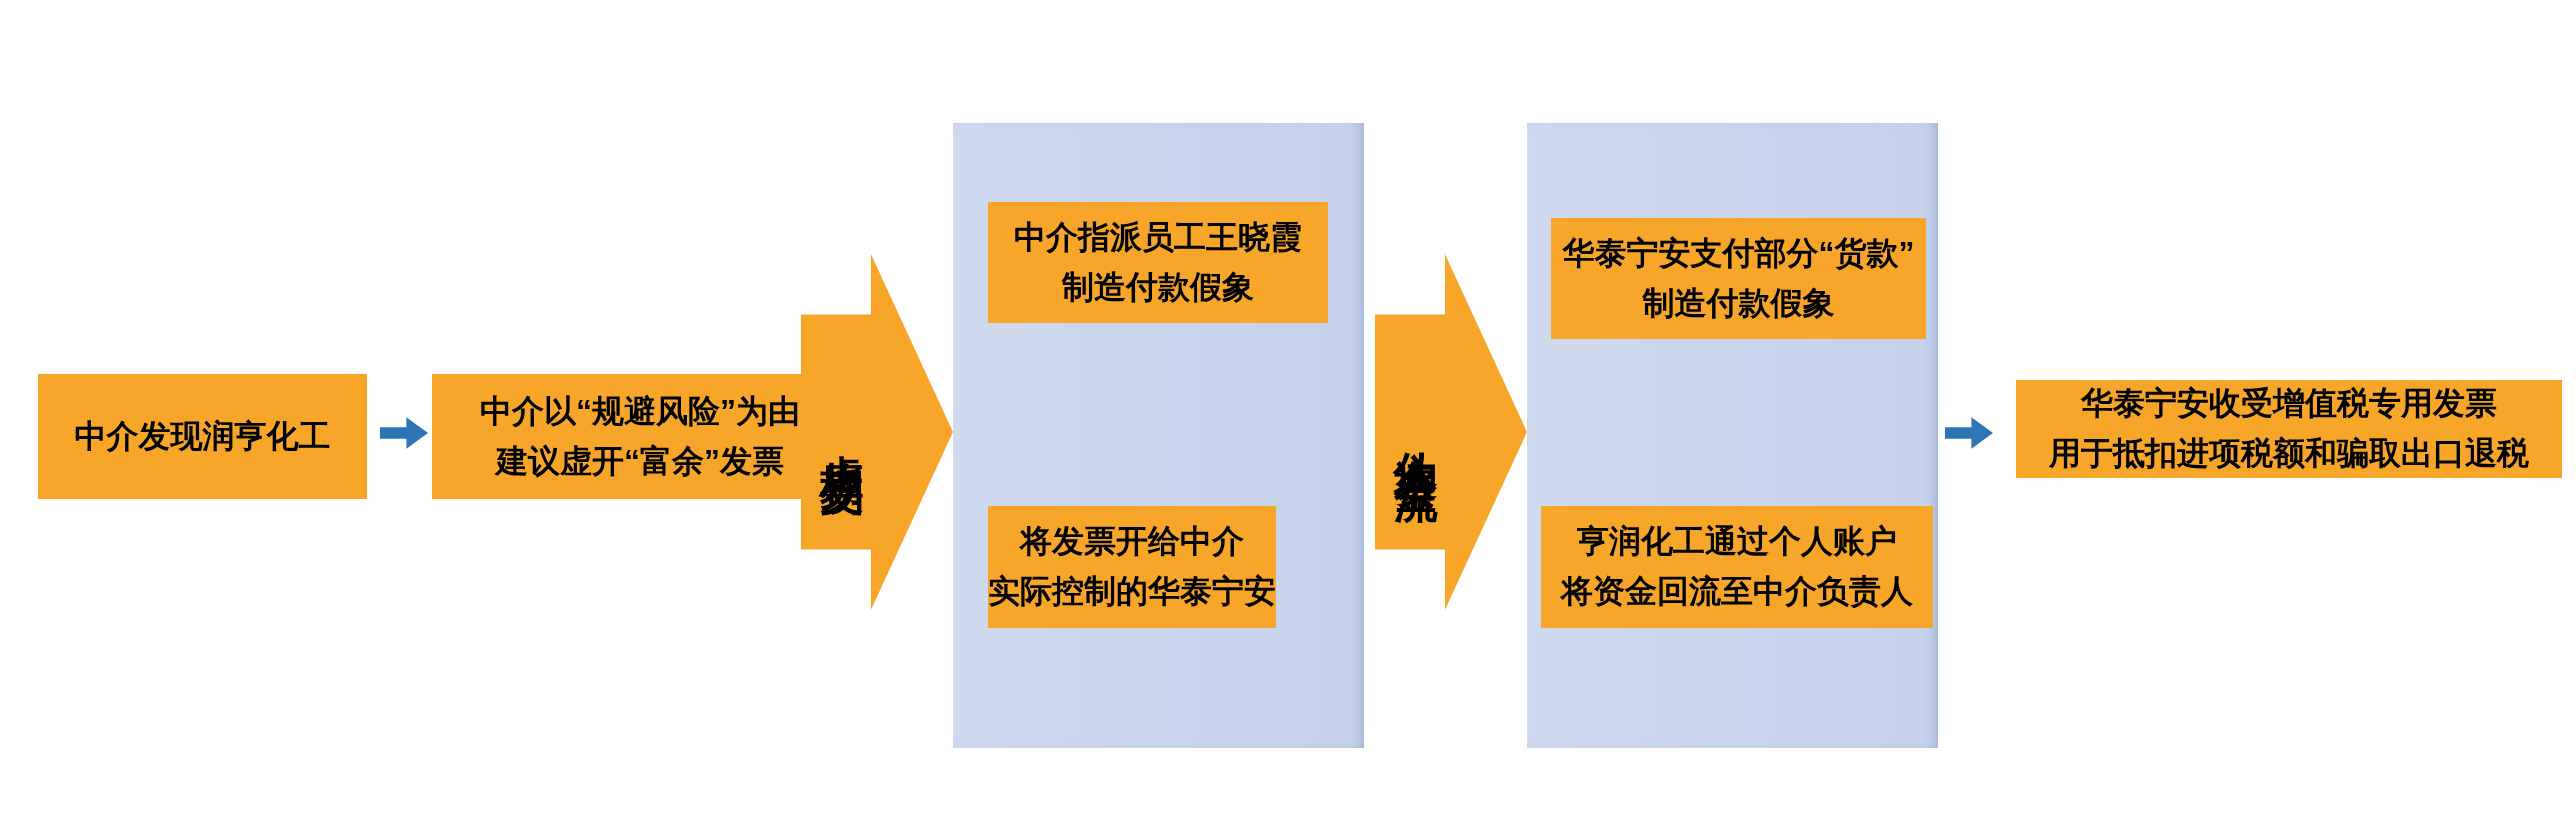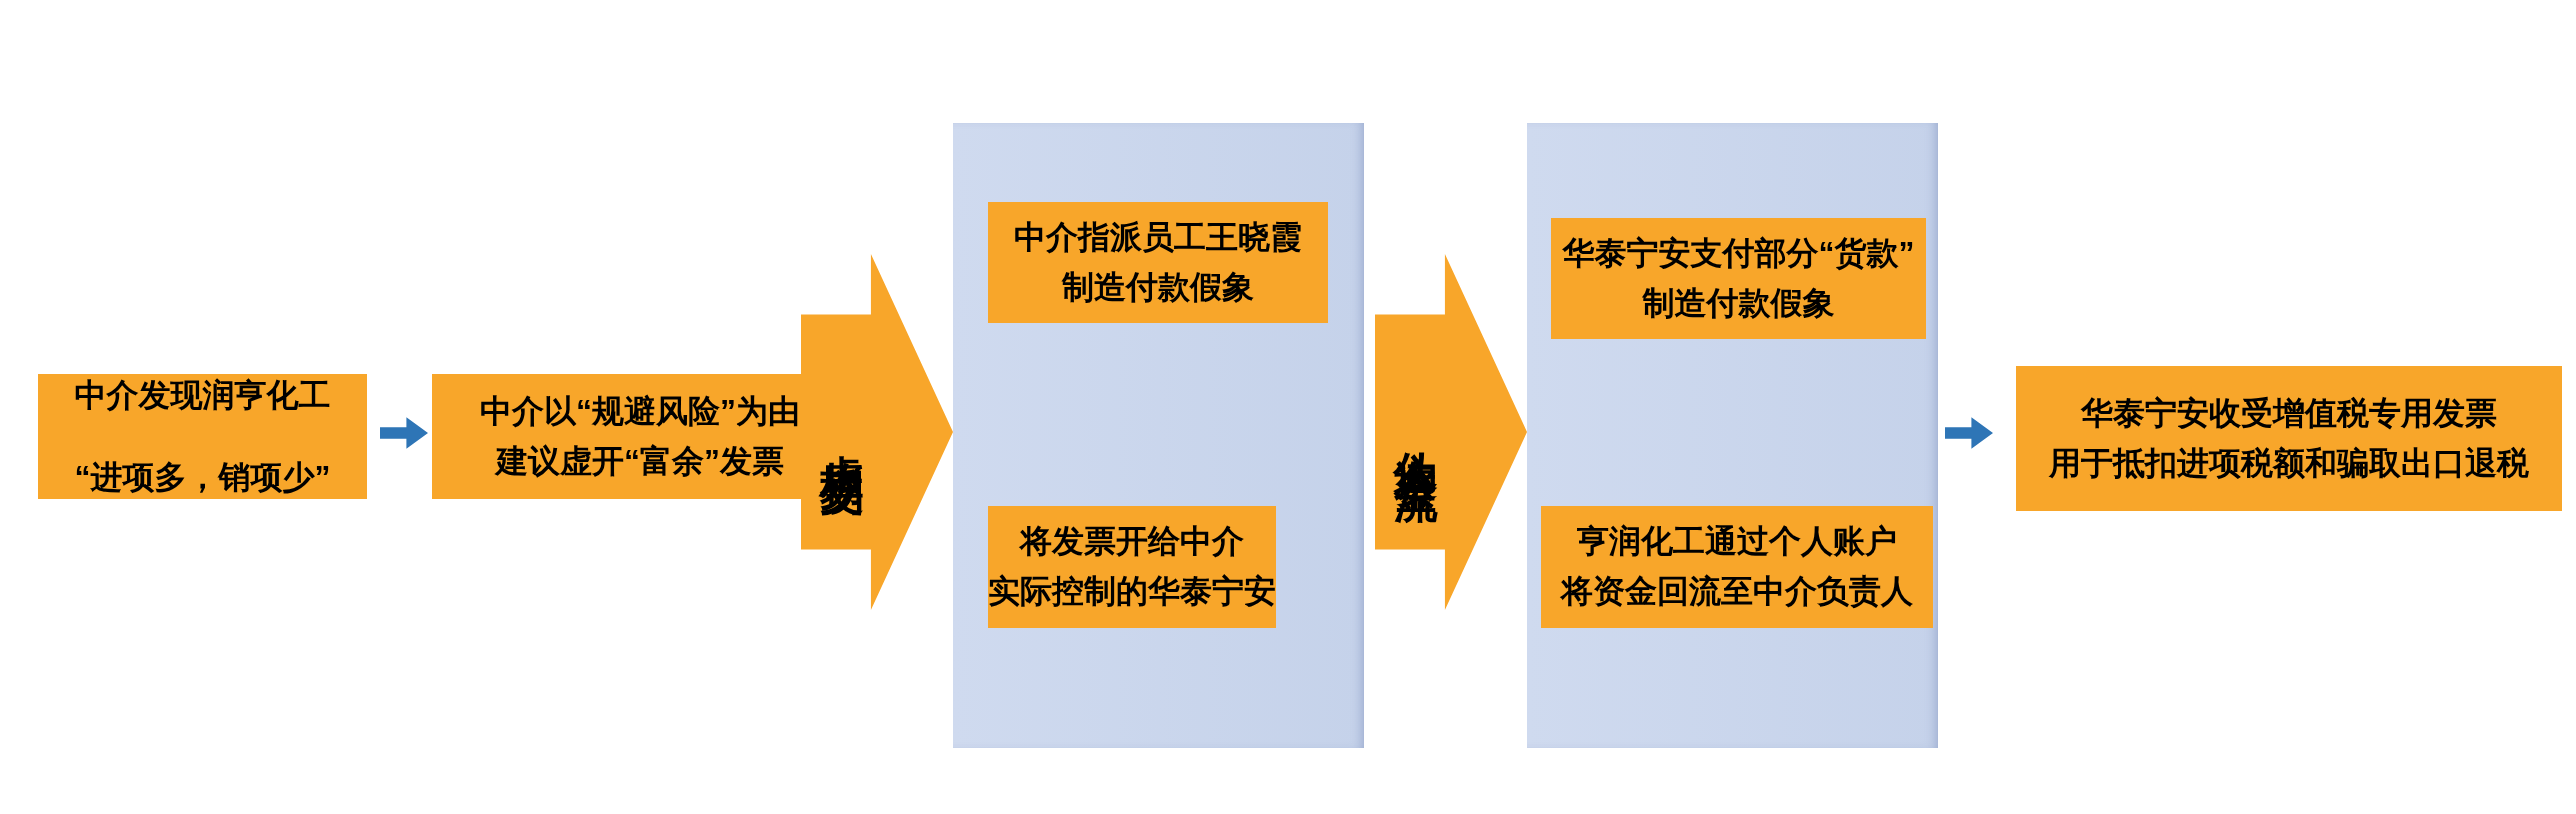--- a/index.html
+++ b/index.html
@@ -67,30 +67,29 @@
   .node-suggest        { left: 432px;  top: 374px; width: 416px; height: 125px; }
   .big-arrow-1         { left: 801px; top: 254px; width: 152px; height: 356px; }
   .panel-invoice       { left: 953px; top: 123px; width: 411px; height: 625px; }
   .node-invoice-top    { left: 988px; top: 202px; width: 340px; height: 121px; }
   .node-invoice-bottom { left: 988px; top: 506px; width: 288px; height: 122px; }
   .big-arrow-2         { left: 1375px; top: 254px; width: 152px; height: 356px; }
   .panel-funds         { left: 1527px; top: 123px; width: 411px; height: 625px; }
   .node-funds-top      { left: 1551px; top: 218px; width: 375px; height: 121px; }
   .node-funds-bottom   { left: 1541px; top: 506px; width: 392px; height: 122px; }
   .small-arrow-2       { left: 1945px; top: 415px; width: 48px;  height: 36px; }
-  .node-end            { left: 2016px; top: 366px; width: 546px; height: 145px; }
+  .node-end            { left: 2016px; top: 380px; width: 546px; height: 98px; }
 </style>
 </head>
 <body>
 
 <div class="canvas">
 
   <div class="node node-start">
     <span>中介发现润亨化工</span>
-    <span>“进项多，销项少”</span>
   </div>
 
   <div class="small-arrow small-arrow-1"></div>
 
   <div class="node node-suggest">
     <span>中介以“规避风险”为由</span>
     <span>建议虚开“富余”发票</span>
   </div>
 
   <div class="big-arrow big-arrow-1">

